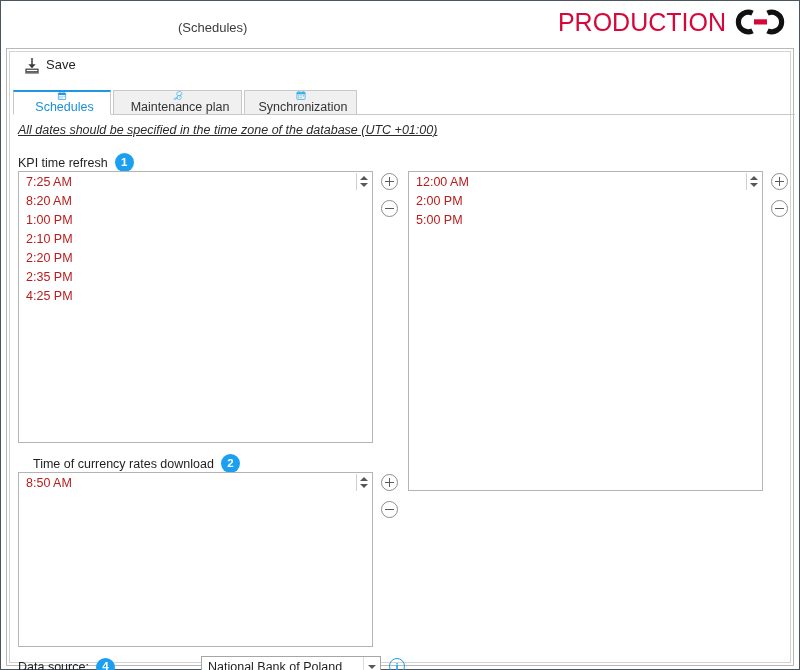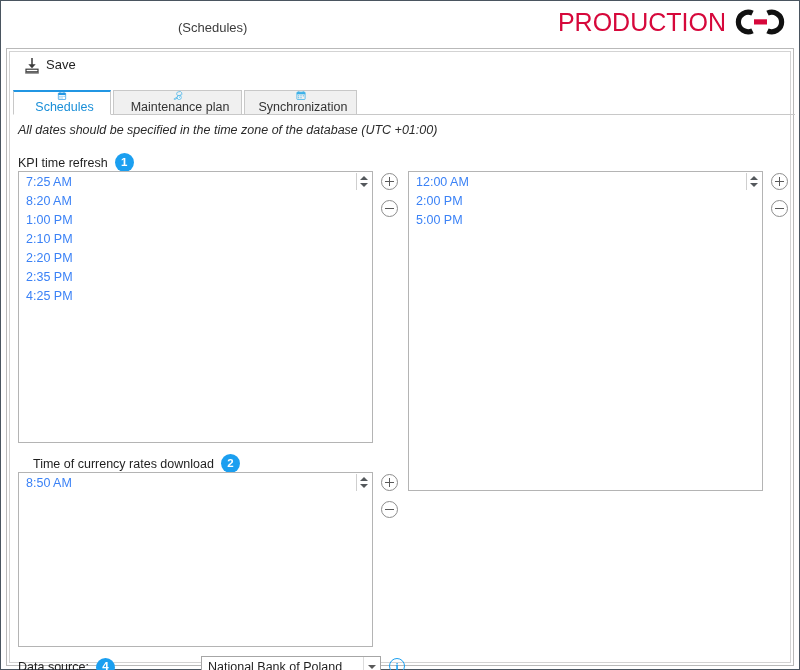--- a/index.html
+++ b/index.html
@@ -143,20 +143,21 @@
     position: absolute;
     left: 0; top: 63px; right: 0; bottom: 0;
   }
   #tz-note {
     position: absolute;
     left: 8px; top: 8px;
     font-size: 12.5px;
     font-style: italic;
     color: #2b2b2b;
     white-space: nowrap;
+    text-decoration: underline;
   }
 
   
   .group-label {
     position: absolute;
     display: flex;
     align-items: center;
     white-space: nowrap;
   }
   .group-label .lbl {
@@ -182,21 +183,21 @@
     border: 1px solid #b4b4b4;
     overflow: hidden;
   }
   .list-row {
     position: relative;
     height: 19px;
     display: flex;
     align-items: center;
     padding-left: 7px;
     font-size: 12.5px;
-    color: #3b82f6;
+    color: #b91c1c;
     cursor: default;
     white-space: nowrap;
   }
   .list-row.first { border-bottom: 0; }
   .spinner {
     position: absolute;
     right: 2px; top: 1px;
     width: 14px; height: 17px;
     display: flex;
     flex-direction: column;

